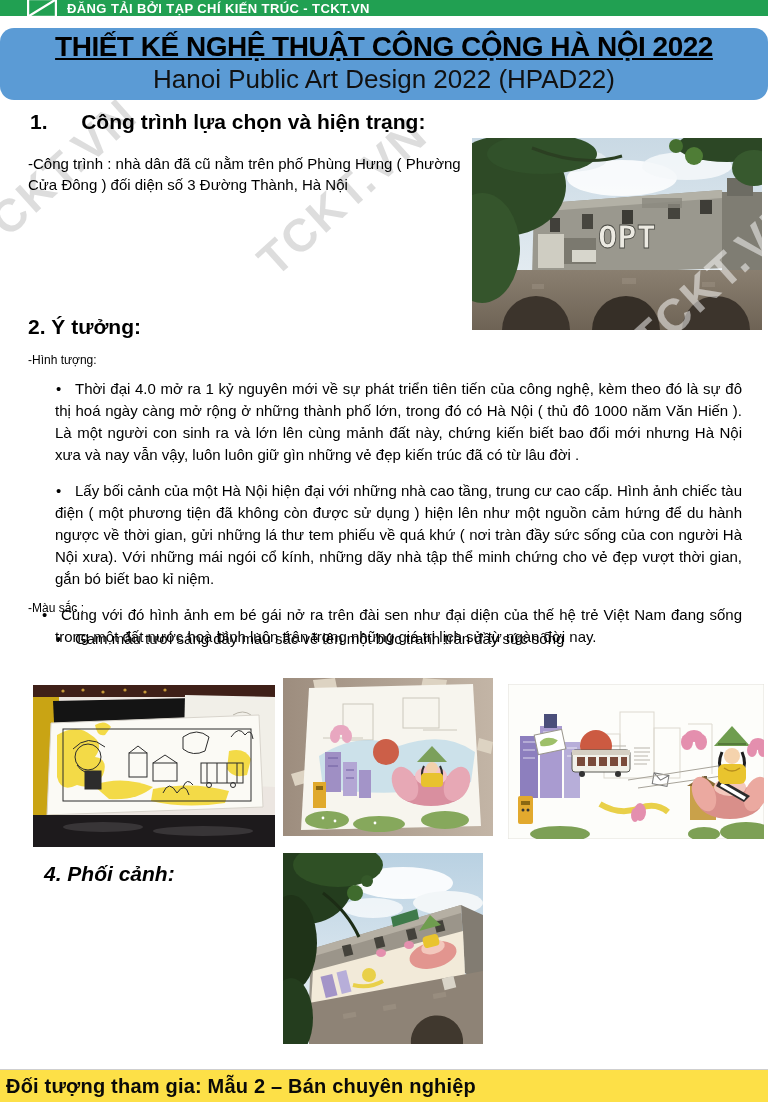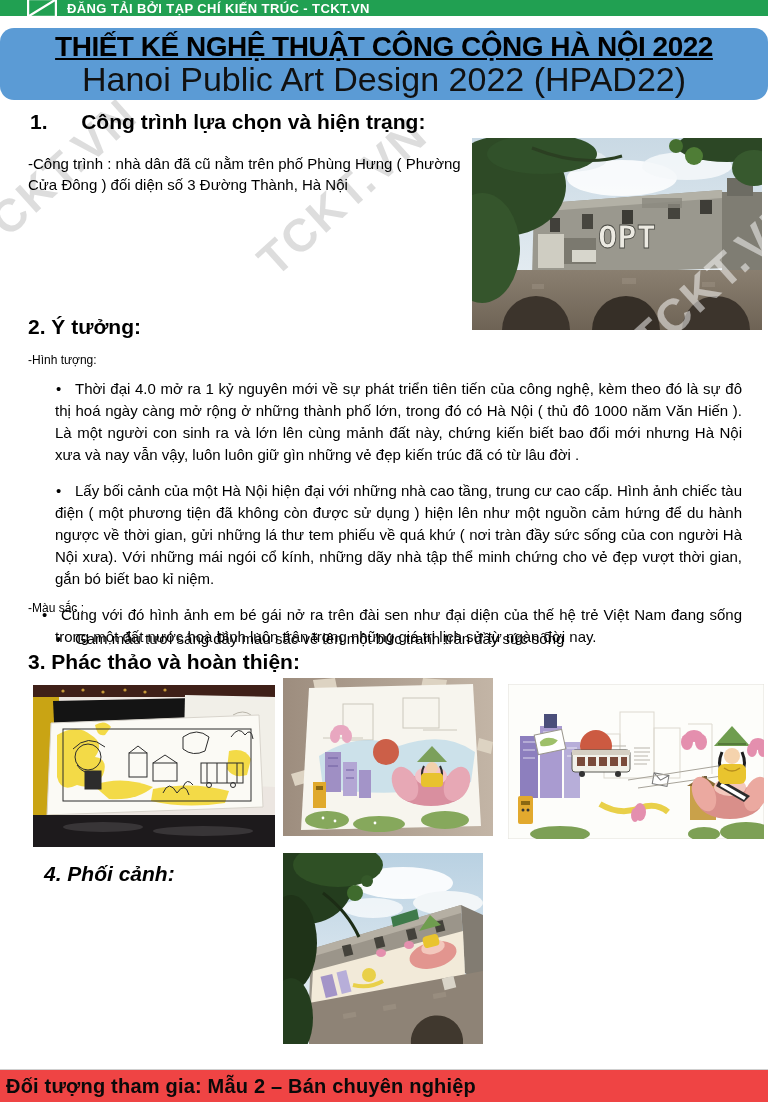--- a/index.html
+++ b/index.html
@@ -8,38 +8,38 @@
   
   .topbar{position:absolute;left:0;top:0;width:768px;height:16px;background:#21A052;z-index:2;
           display:flex;align-items:center;}
   .logo{width:30px;height:20px;margin-left:27px;margin-right:10px;position:relative;}
   .topbar-text{color:#fff;font-weight:bold;font-size:13px;letter-spacing:.4px;}
   
   .titleband{position:absolute;left:0;top:28px;width:768px;height:72px;background:#5B9BD5;z-index:2;
              text-align:center;border-radius:14px;}
   .title-main{font-size:28px;font-weight:bold;text-decoration:underline;letter-spacing:-.5px;
               margin-top:3px;line-height:32px;}
-  .title-sub{font-size:34px;font-weight:400;line-height:32px;color:#111;}
+  .title-sub{font-size:26px;font-weight:400;line-height:32px;color:#111;}
   
   .wm{position:absolute;font-weight:bold;font-size:46px;letter-spacing:2px;white-space:nowrap;
       transform:rotate(-42deg);color:rgba(180,180,180,0.45);z-index:1;}
   .wm.overphoto{color:rgba(255,255,255,0.5);z-index:3;}
   
   .h-sec{position:absolute;font-size:21px;font-weight:bold;z-index:2;}
   .body-text{position:absolute;font-size:15px;line-height:21px;z-index:2;}
   .bullets{position:absolute;left:28px;width:714px;z-index:2;font-size:15px;line-height:22px;}
   .bullet{position:relative;padding-left:27px;text-align:justify;margin-bottom:14px;}
   .bullet::before{content:"\2022";position:absolute;left:8px;top:0;}
   .indent1{text-indent:20px;}
   .indent0{text-indent:6px;}
   .sublabel{font-size:12px;}
   
   .imgbox{position:absolute;z-index:2;line-height:0;}
   
-  .footer{position:absolute;left:0;top:1069px;width:768px;height:33px;background:#ef4444;z-index:4;
+  .footer{position:absolute;left:0;top:1069px;width:768px;height:33px;background:#fde047;z-index:4;
           border-top:1px solid #cfcfcf;display:flex;align-items:center;}
   .footer-text{font-size:20px;font-weight:bold;color:#0a0a0a;margin-left:6px;letter-spacing:.2px;}
 </style>
 </head>
 <body>
 
 <div id="page">
 
   <div class="wm" style="left:-52px;top:150px;">TCKT.VN</div>
   <div class="wm" style="left:238px;top:170px;">TCKT.VN</div>
@@ -129,21 +129,20 @@
     <div class="bullet indent1">Thời đại 4.0 mở ra 1 kỷ nguyên mới về sự phát triển tiên tiến của công nghệ, kèm theo đó là sự đô thị hoá ngày càng mở rộng ở những thành phố lớn, trong đó có Hà Nội ( thủ đô 1000 năm Văn Hiến ). Là một người con sinh ra và lớn lên cùng mảnh đất này, chứng kiến biết bao đổi mới nhưng Hà Nội xưa và nay vẫn vậy, luôn luôn giữ gìn những vẻ đẹp kiến trúc đã có từ lâu đời .</div>
     <div class="bullet indent1">Lấy bối cảnh của một Hà Nội hiện đại với những nhà cao tầng, trung cư cao cấp. Hình ảnh chiếc tàu điện ( một phương tiện đã không còn được sử dụng ) hiện lên như một nguồn cảm hứng để du hành ngược về thời gian, gửi những lá thư tem phiếu về quá khứ ( nơi tràn đầy sức sống của con người Hà Nội xưa). Với những mái ngói cổ kính, những dãy nhà tập thể minh chứng cho vẻ đẹp vượt thời gian, gắn bó biết bao kỉ niệm.</div>
     <div class="bullet indent0">Cùng với đó hình ảnh em bé gái nở ra trên đài sen như đại diện của thế hệ trẻ Việt Nam đang sống trong một đất nước hoà bình luôn trân trọng những giá trị lịch sử từ ngàn đời nay.</div>
   </div>
 
   <div class="body-text sublabel" style="left:28px;top:598px;">-Màu sắc :</div>
   <div class="bullets" style="top:628px;">
     <div class="bullet indent1">Gam màu tươi sáng đầy màu sắc vẽ lên một bức tranh tràn đầy sức sống</div>
   </div>
 
-  <div class="h-sec" style="left:28px;top:650px;">3. Phác thảo và hoàn thiện:</div>
 
   <div class="imgbox" style="left:33px;top:685px;">
     <svg width="242" height="162" viewBox="0 0 242 162">
       <rect width="242" height="162" fill="#ece6e1"></rect>
       <rect x="0" y="0" width="242" height="12" fill="#3f2018"></rect>
       <g fill="#c79a3a">
           <circle cx="30" cy="6" r="1.6"></circle>
           <circle cx="50" cy="5" r="1.6"></circle>
           <circle cx="70" cy="7" r="1.6"></circle>
       <circle cx="92" cy="5" r="1.6"></circle>

